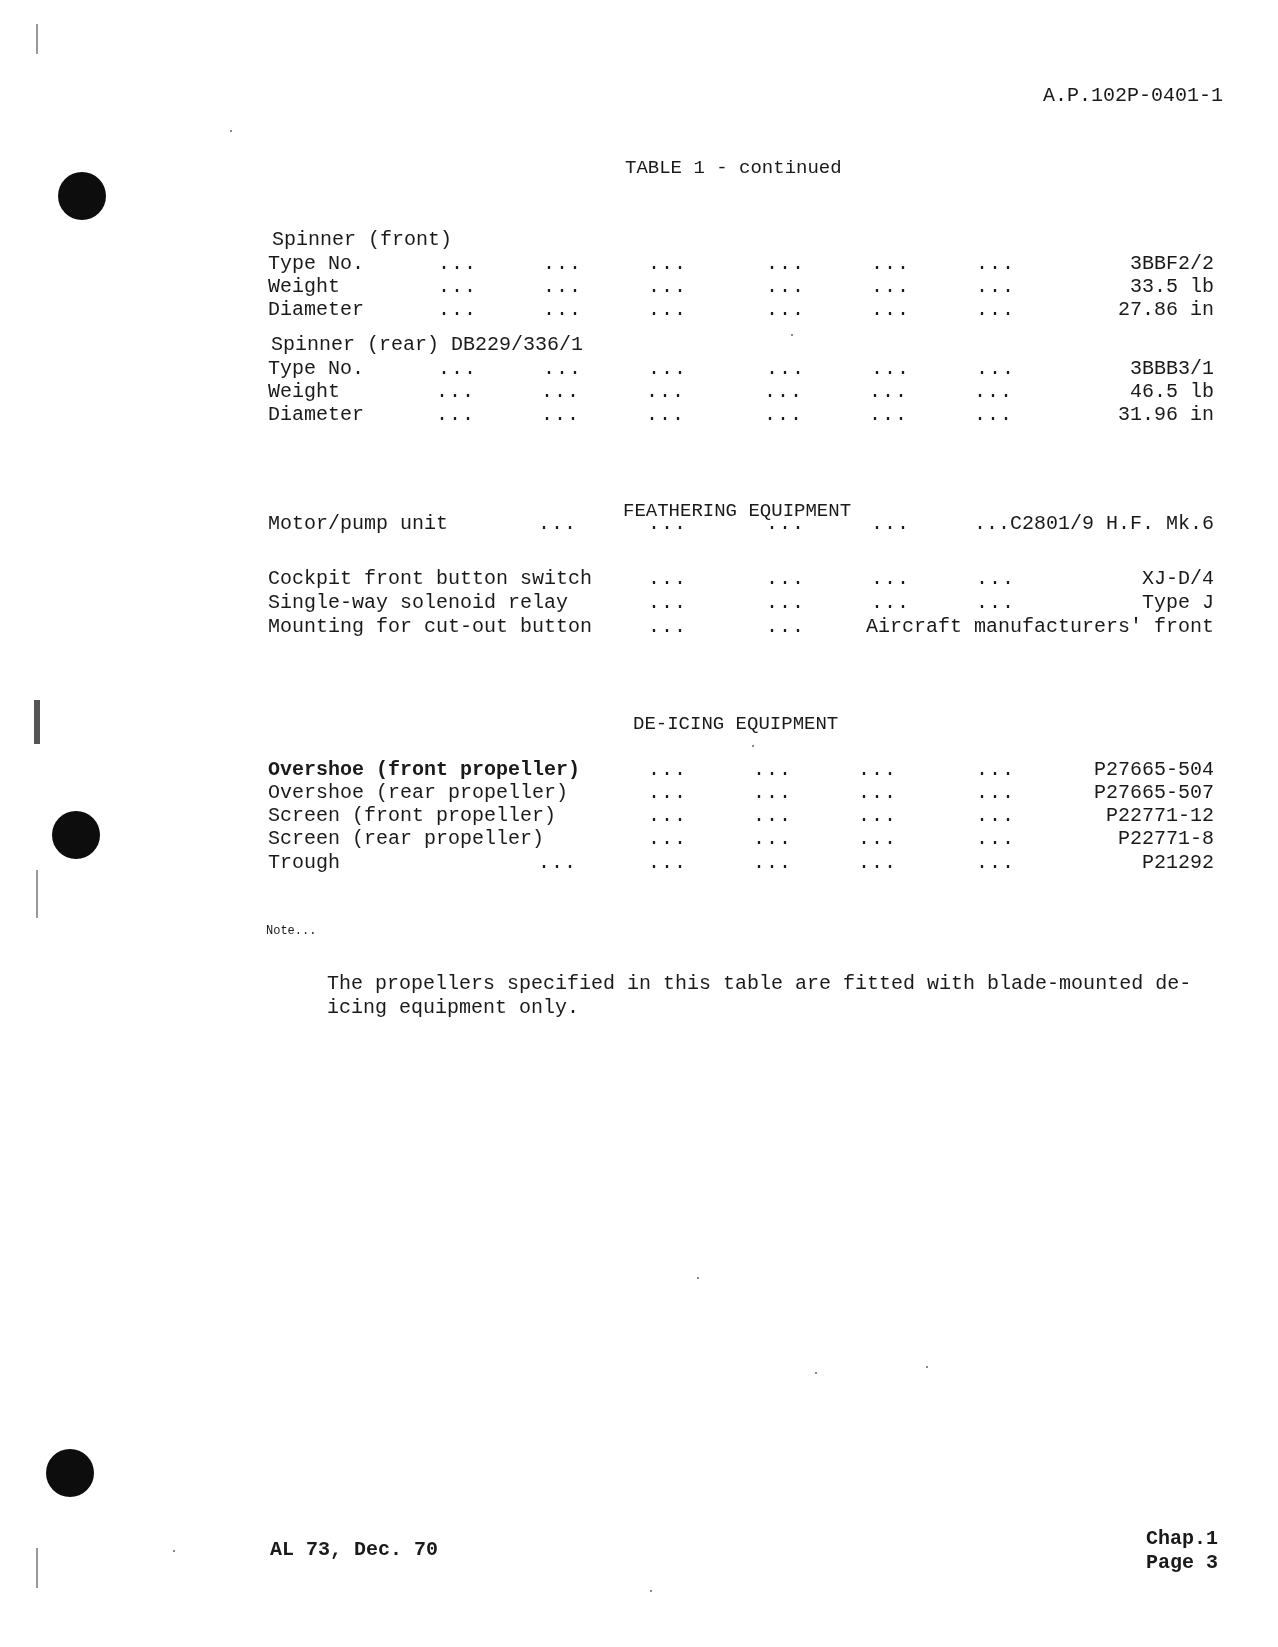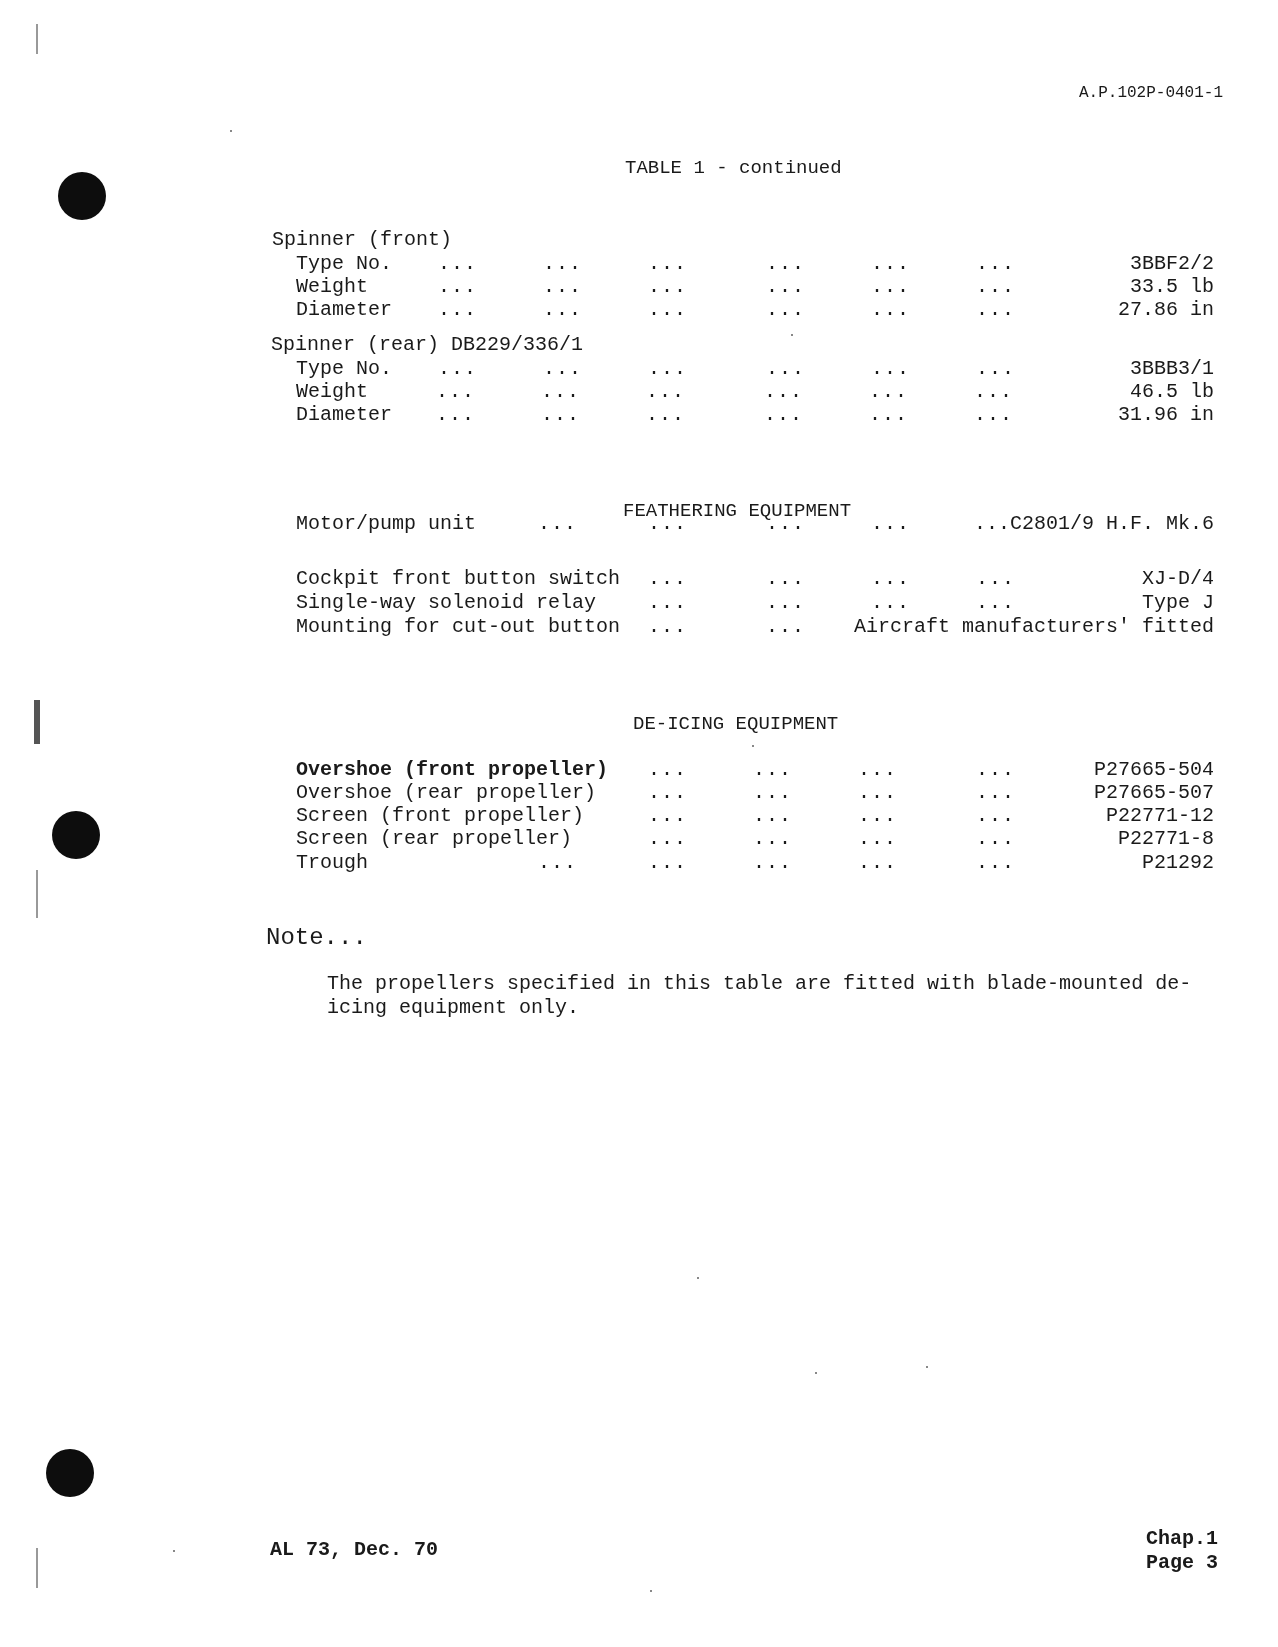--- a/index.html
+++ b/index.html
@@ -2,27 +2,27 @@
 <html><head>
 <meta charset="utf-8">
 <style>
   html, body { margin:0; padding:0; }
   body {
     width:1278px; height:1647px; background:#ffffff; position:relative; overflow:hidden;
     font-family: "Liberation Mono", "DejaVu Sans Mono", monospace; color:#1a1a1a;
   }
   .abs { position:absolute; }
   .hole { position:absolute; width:48px; height:48px; border-radius:50%; background:#0d0d0d; }
-  .doc-ref { right:55px; top:84px; font-size:16px; }
+  .doc-ref { right:55px; top:84px; font-size:20px; }
   .row { position:absolute; left:268px; width:946px; height:24px; font-size:20px; white-space:pre; }
-  .row .label { position:absolute; left:0; top:0;margin-left:28px; }
+  .row .label { position:absolute; left:0; top:0; }
   .row .dots span { position:absolute; top:0; letter-spacing:1px; }
   .row .value { position:absolute; right:0; top:0; }
   .heading { position:absolute; font-size:19px;font-family:Liberation Mono, monospace; }
-  .note-label { left:266px; top:924px; font-size:24px; }
+  .note-label { left:266px; top:924px; font-size:12px; }
   .note-text { left:327px; top:972px; font-size:20px; line-height:24px; width:880px; }
   .footer-left { left:270px; top:1538px; font-size:20px; }
   .footer-right { left:1146px; top:1512px; font-size:20px; line-height:24px; font-weight:bold;margin-top:15px; }
   .bold { font-weight:bold; }
   .speck { position:absolute; background:#888; width:2px; height:2px; }
   .margin-mark { position:absolute; border-left:2px solid #999; }
 </style>
 </head>
 <body>
 
@@ -87,21 +87,21 @@
   <span class="value">XJ-D/4</span>
 </div>
 <div class="row" style="top:591px;">
   <span class="label">Single-way solenoid relay</span>
   <span class="dots"><span style="left:380px">...</span><span style="left:498px">...</span><span style="left:603px">...</span><span style="left:708px">...</span></span>
   <span class="value">Type J</span>
 </div>
 <div class="row" style="top:615px;">
   <span class="label">Mounting for cut-out button</span>
   <span class="dots"><span style="left:380px">...</span><span style="left:498px">...</span></span>
-  <span class="value">Aircraft manufacturers' fitted</span>
+  <span class="value">Aircraft manufacturers' front</span>
 </div>
 
 <div class="heading" style="left:633px; top:713px;">DE-ICING EQUIPMENT</div>
 
 <div class="row" style="top:758px;">
   <span class="label bold">Overshoe (front propeller)</span>
   <span class="dots"><span style="left:380px">...</span><span style="left:485px">...</span><span style="left:590px">...</span><span style="left:708px">...</span></span>
   <span class="value">P27665-504</span>
 </div>
 <div class="row" style="top:781px;">

